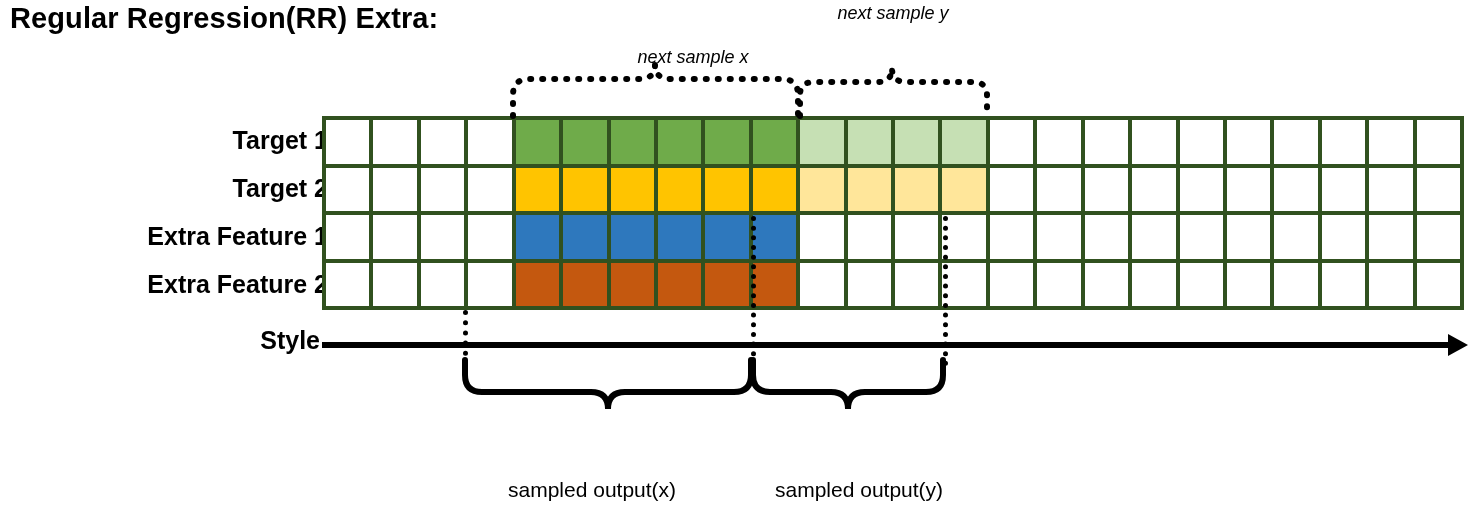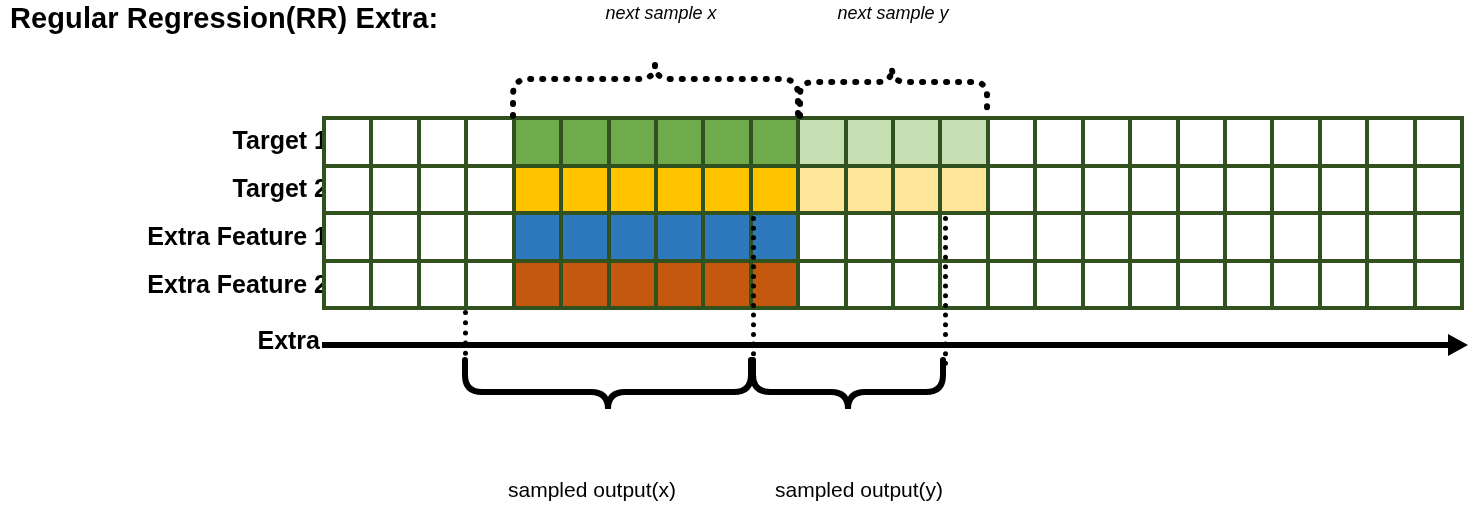--- a/index.html
+++ b/index.html
@@ -9,21 +9,21 @@
     color:#000000;
   }
   #page-title{
     position:absolute;left:10px;top:2px;
     font-size:29px;font-weight:700;letter-spacing:.1px;white-space:nowrap;
   }
   .top-label{
     position:absolute;top:3px;font-size:18px;font-style:italic;font-weight:400;
     white-space:nowrap;text-align:center;
   }
-  #top-label-x{left:586px;width:150px;}
+  #top-label-x{left:618px;width:150px;margin-top:44px;}
   #top-label-y{left:818px;width:150px;}
 
   
   .row-label{
     position:absolute;right:1148px;width:300px;text-align:right;
     font-size:25px;font-weight:700;white-space:nowrap;line-height:48px;height:48px;
   }
 
   
   #grid{
@@ -171,21 +171,21 @@
     <div style="background: rgb(255, 255, 255);"></div>
     <div style="background: rgb(255, 255, 255);"></div>
     <div style="background: rgb(255, 255, 255);"></div>
     <div style="background: rgb(255, 255, 255);"></div>
     <div style="background: rgb(255, 255, 255);"></div>
     <div style="background: rgb(255, 255, 255);"></div>
     <div style="background: rgb(255, 255, 255);"></div>
     <div style="background: rgb(255, 255, 255);"></div>
   </div>
 
-<div id="time-label">Extra</div>
+<div id="time-label">Style</div>
 <div id="time-axis-line"></div>
 <div id="time-axis-arrow"></div>
 
 <div class="guide" style="left:463px;top:310px;height:56px;"></div>
 <div class="guide" style="left:751px;top:216px;height:150px;"></div>
 <div class="guide" style="left:943px;top:216px;height:150px;"></div>
 
 <svg id="overlay" viewBox="0 0 1476 516" xmlns="http://www.w3.org/2000/svg">
 
   <path d="M 513 116 L 513 95 Q 513 79 529 79 L 639 79 Q 655 79 655 65 Q 655 79 671 79 L 782 79 Q 798 79 798 95 L 798 116" fill="none" stroke="#000" stroke-width="6" stroke-dasharray="1 11" stroke-linecap="round"></path>

